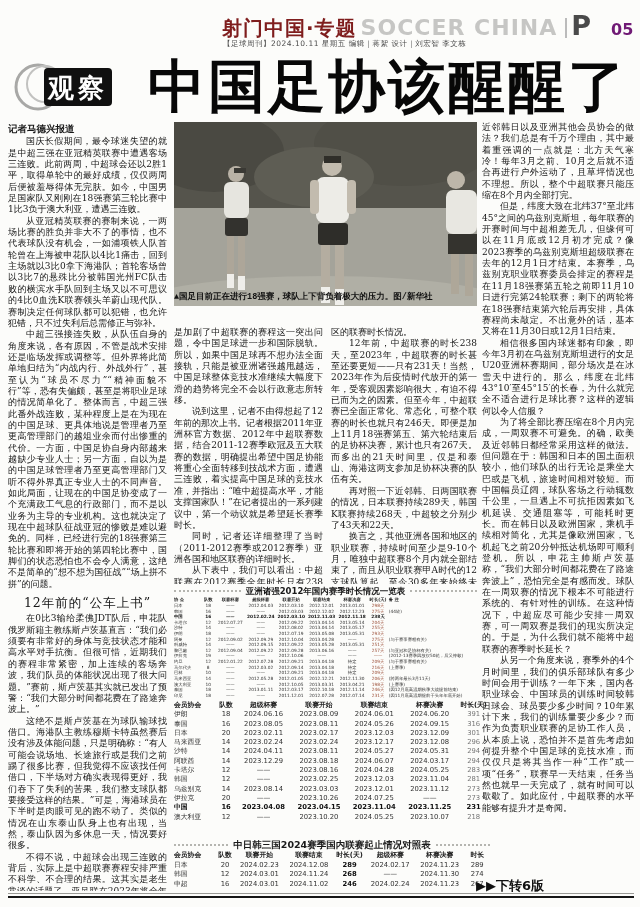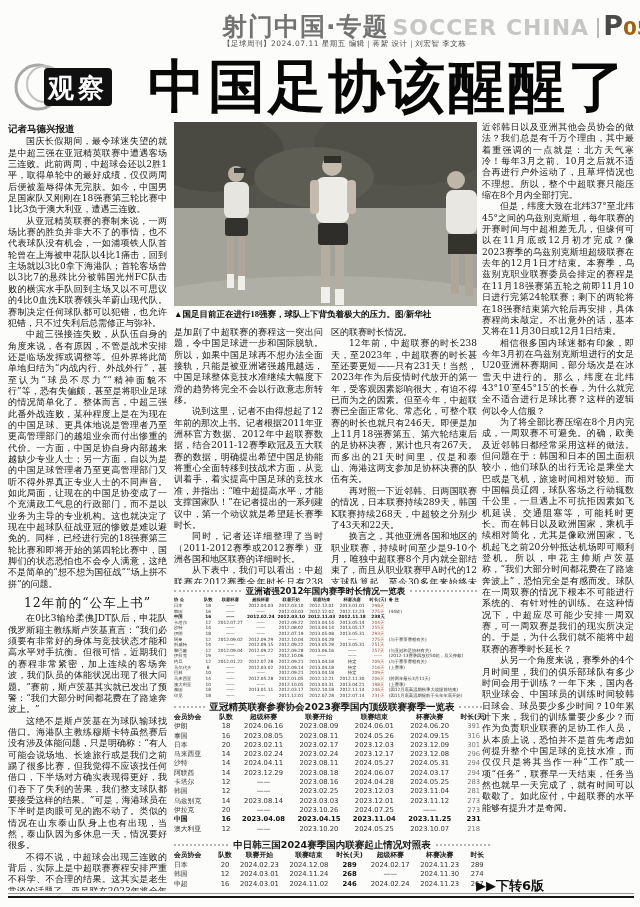--- a/index.html
+++ b/index.html
@@ -1,43 +1,43 @@
 <!DOCTYPE html>
 <html><head>
 <meta charset="utf-8">
 <style>
   html,body{margin:0;padding:0;background:#e8e8e4;}
   .page{position:relative;width:640px;height:907px;margin:0 auto;background:#fcfcfa;overflow:hidden;
         font-family:"DejaVu Serif","Liberation Serif",serif;color:#161616;}
   
   .masthead{position:absolute;left:222px;top:10px;width:414px;white-space:nowrap;
             font-family:"DejaVu Sans","Liberation Sans",sans-serif;}
-  .mh-cn{font-size:25px;font-weight:900;color:#737373;letter-spacing:1px;vertical-align:baseline;}
+  .mh-cn{font-size:20px;font-weight:900;color:#7f1d1d;letter-spacing:1px;vertical-align:baseline;}
   .mh-en{font-size:22px;font-weight:900;color:#c6c6c4;letter-spacing:1px;margin-left:4px;}
   .mh-sep{display:inline-block;width:2px;height:20px;background:#bbb;margin:0 4px -3px 8px;}
   .mh-p{font-size:27px;font-weight:900;color:#4a4a4a;}
-  .mh-num{font-size:20px;font-weight:900;color:#a16207;}
+  .mh-num{font-size:16px;font-weight:900;color:#701a75;margin-left:20px;}
   .meta-line{position:absolute;left:223px;top:39px;width:400px;font-size:7.5px;color:#4c4c4c;
              font-family:"DejaVu Sans","Liberation Sans",sans-serif;letter-spacing:.5px;}
   
   .badge-svg{position:absolute;left:8px;top:60px;}
   .headline{position:absolute;left:148px;top:57px;width:492px;font-size:57px;line-height:58px;
             font-weight:900;letter-spacing:3px;color:#070707;
             font-family:"DejaVu Sans","Liberation Sans",sans-serif;white-space:nowrap;}
   
   .col{position:absolute;font-size:9px;line-height:11.35px;text-align:justify;overflow:hidden;}
   .para{margin:0;text-indent:2em;}
   .para.cont{text-indent:0;}
   .byline{font-weight:bold;font-size:9.5px;margin:1px 0 2px;font-family:"DejaVu Sans",sans-serif;}
   .subhead{font-size:12.5px;font-weight:normal;text-align:center;margin:7px 0 5px;text-indent:0;
            font-family:"DejaVu Serif",serif;letter-spacing:1px;}
   
   .photo{position:absolute;left:174px;top:122px;width:303px;height:184px;overflow:hidden;background:#77766e;}
-  .caption{position:absolute;left:174px;top:309px;width:303px;font-size:8.5px;font-weight:bold;
-           color:#111;line-height:11px;font-family:Liberation Serif, serif;}
+  .caption{position:absolute;left:174px;top:292px;width:303px;font-size:8.5px;font-weight:bold;
+           color:#111;line-height:11px;font-family:Liberation Mono, monospace;}
   
   .tblwrap{position:absolute;font-family:"DejaVu Sans","Liberation Sans",sans-serif;overflow:hidden;}
   .tbl-title{display:flex;align-items:center;gap:5px;font-weight:bold;color:#1a1a1a;white-space:nowrap;}
   .tbl-title::before,.tbl-title::after{content:"";flex:1;border-top:2px dotted #b5b5b0;}
   table{border-collapse:collapse;table-layout:fixed;}
   th,td{padding:0;font-weight:normal;text-align:center;overflow:hidden;white-space:nowrap;}
   th{font-weight:bold;color:#222;}
   td{color:#333;}
   .scalebox{transform:scale(0.72);transform-origin:0 0;width:421px;}
   #t2012{width:421px;font-size:6px;}
@@ -72,21 +72,21 @@
         font-weight:bold;color:#111;font-family:"DejaVu Sans",sans-serif;}
 </style>
 </head>
 <body>
 
 <div class="page">
 
   <div class="masthead">
     <span class="mh-cn">射门中国·专题</span><span class="mh-en">SOCCER CHINA</span><span class="mh-sep"></span><span class="mh-p">P</span><span class="mh-num">05</span>
   </div>
-  <div class="meta-line">【足球周刊】2024.07.11  星期五  编辑｜蒋絮  设计｜刘宏智 李文栋</div>
+  <div class="meta-line">【足球周刊】2024.10.11  星期五  编辑｜蒋絮  设计｜刘宏智 李文栋</div>
 
   <svg class="badge-svg" width="138" height="54" viewBox="0 0 138 54">
     <circle cx="30" cy="27" r="22" fill="none" stroke="#a8a8a6" stroke-width="3"></circle>
     <circle cx="37" cy="24" r="18" fill="none" stroke="#c2c2c0" stroke-width="2"></circle>
     <rect x="36" y="8" width="68" height="38" rx="4" fill="#101010"></rect>
     <text x="70" y="37" text-anchor="middle" font-size="26" font-weight="bold" fill="#ffffff" letter-spacing="4" font-family="DejaVu Sans, sans-serif" id="badgeText">观察</text>
   </svg>
   <div class="headline">中国足协该醒醒了</div>
 
   <div class="photo">
@@ -139,21 +139,21 @@
     <div>
         <p class="para">在0比3输给柔佛JDT队后，申花队俄罗斯籍主教练斯卢茨基直言：“我们必须要有非常好的身体与竞技状态才能和高水平对手抗衡。但很可惜，近期我们的赛程非常紧密，加上连续的客场奔波，我们队员的体能状况出现了很大问题。”赛前，斯卢茨基其实就已发出了预警：“我们大部分时间都花费在了路途奔波上。”</p>
         <p class="para">这绝不是斯卢茨基在为球队输球找借口。海港队主教练穆斯卡特虽然赛后没有涉及体能问题，只是明确称：“有人可能会说场地、长途旅行或是我们之前踢了很多比赛，但我觉得不应该找任何借口，下半场对方确实表现得更好，我们吞下了失利的苦果，我们整支球队都要接受这样的结果。”可是，海港球员在下半时是肉眼可见的跑不动了。类似的情况在山东泰山队身上也有出现，当然，泰山队因为多休息一天，情况要好很多。</p>
         <p class="para">不得不说，中超球会出现三连败的背后，实际上是中超联赛赛程安排严重不科学、不合理的结果。这其实是老生常谈的话题了。亚足联在2023年将全年赛制的亚冠联赛变相改为跨年度赛制，至本赛季(2024-25赛季)全面实施跨年度赛制，更</p>
       </div>
   </div>
 
   <div class="col" style="left:174px;top:327px;width:149px;height:257px;">
     <div>
         <p class="para cont">是加剧了中超联赛的赛程这一突出问题，令中国足球进一步和国际脱轨。所以，如果中国足球再不想办法全面接轨，只能是被亚洲诸强越甩越远，中国足球整体竞技水准继续大幅度下滑的趋势将完全不会以行政意志所转移。</p>
-        <p class="para">说到这里，记者不由得想起了12年前的那次上书。记者根据2011年亚洲杯官方数据、2012年中超联赛数据，结合2011-12赛季欧冠及五大联赛的数据，明确提出希望中国足协能将重心全面转移到技战术方面，从竞训着手，着实提高中国足球的竞技水准，并指出：“唯中超提高水平，才能支撑国家队！”在记者提出的一系列建议中，第一个动议就是希望延长赛季时长。</p>
+        <p class="para">说到这里，记者不由得想起了12年前的那次上书。记者根据2011年亚洲杯官方数据、2012年中超联赛数据，结合2011-12赛季欧冠及五大联赛的数据，明确提出希望中国足协能将重心全面转移到技战术方面，遭遇三连败，着实提高中国足球的竞技水准，并指出：“唯中超提高水平，才能支撑国家队！”在记者提出的一系列建议中，第一个动议就是希望延长赛季时长。</p>
         <p class="para">同时，记者还详细整理了当时（2011-2012赛季或2012赛季）亚洲各国和地区联赛的详细时长。</p>
         <p class="para">从下表中，我们可以看出：中超联赛在2012赛季全年时长只有238天，仅仅只是比澳大利亚联赛的198天时间稍长，较亚洲其他各国和地区全部都要短。</p>
       </div>
   </div>
 
   <div class="col" style="left:331px;top:327px;width:146px;height:257px;">
     <div>
         <p class="para cont">区的联赛时长情况。</p>
         <p class="para">12年前，中超联赛的时长238天，至2023年，中超联赛的时长甚至还要更短——只有231天！当然，2023年作为后疫情时代放开的第一年，受客观因素影响很大，有迫不得已而为之的因素。但至今年，中超联赛已全面正常化、常态化，可整个联赛的时长也就只有246天。即便是加上11月18强赛第五、第六轮结束后的足协杯决赛，累计也只有267天。而多出的21天时间里，仅是和泰山、海港这两支参加足协杯决赛的队伍有关。</p>
         <p class="para">再对照一下近邻韩、日两国联赛的情况，日本联赛持续289天，韩国K联赛持续268天，中超较之分别少了43天和22天。</p>
@@ -376,21 +376,20 @@
               <td>2012.07.14</td>
               <td>231天</td>
               <td>(因11月底高温期提前于头年年底开始)</td>
             </tr>
           </tbody>
         </table>
       </div>
   </div>
 
   <div class="tblwrap" id="w2023" style="left:174px;top:701px;width:316px;height:136px;">
-    <div class="tbl-title">亚冠精英联赛参赛协会2023赛季国内顶级联赛赛季一览表</div>
     <table id="t2023">
         <thead>
           <tr>
             <th>会员协会</th>
             <th>队数</th>
             <th>超级杯赛</th>
             <th>联赛开始</th>
             <th>联赛结束</th>
             <th>杯赛决赛</th>
             <th>时长(天)</th>

